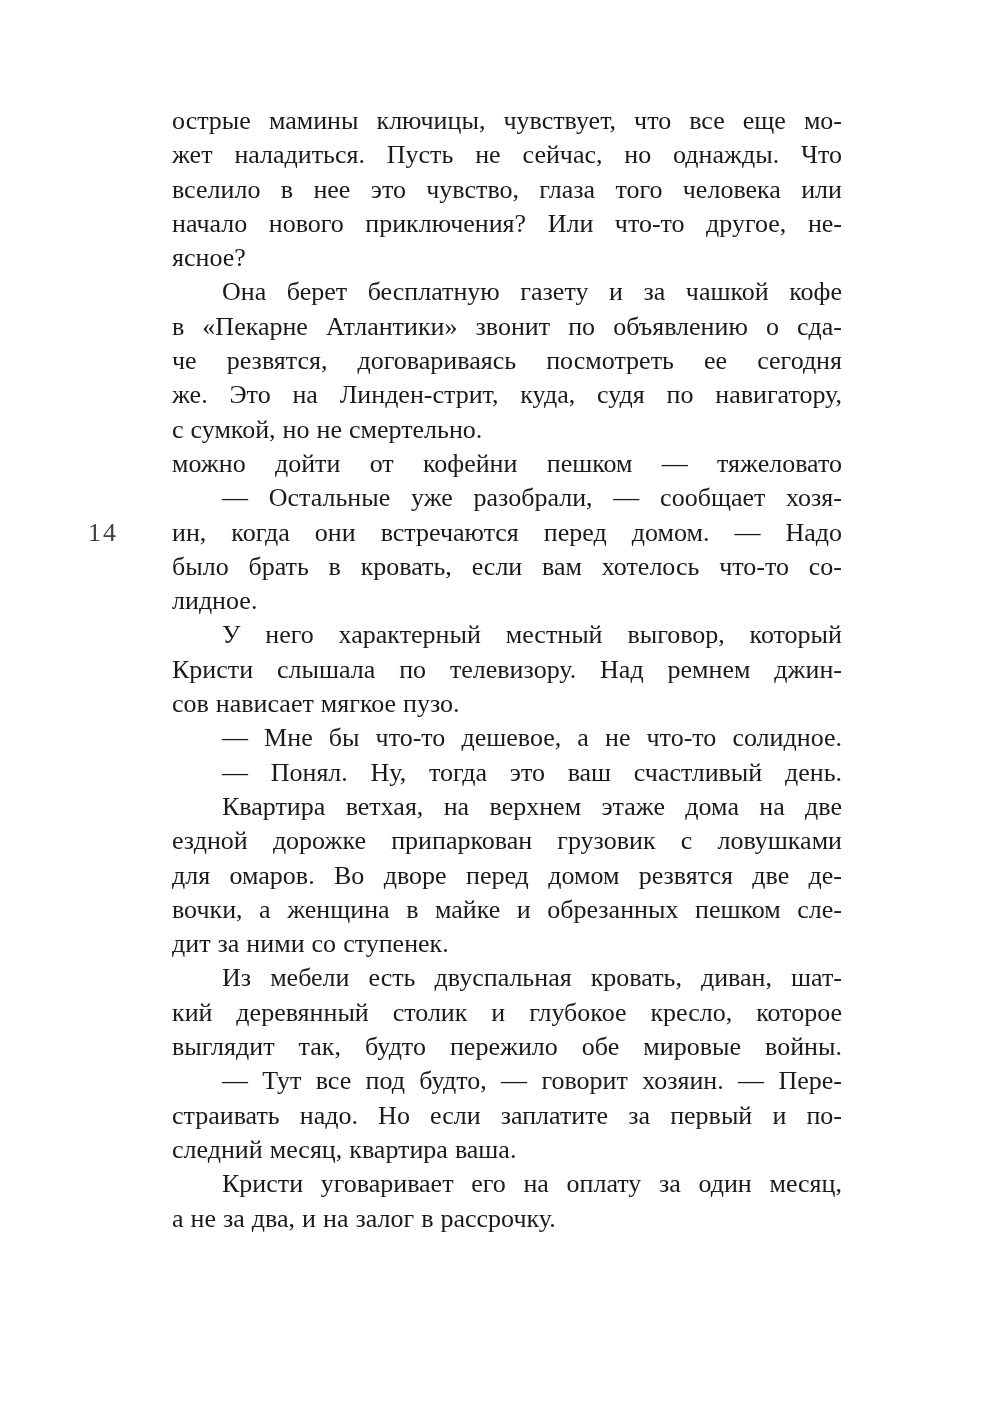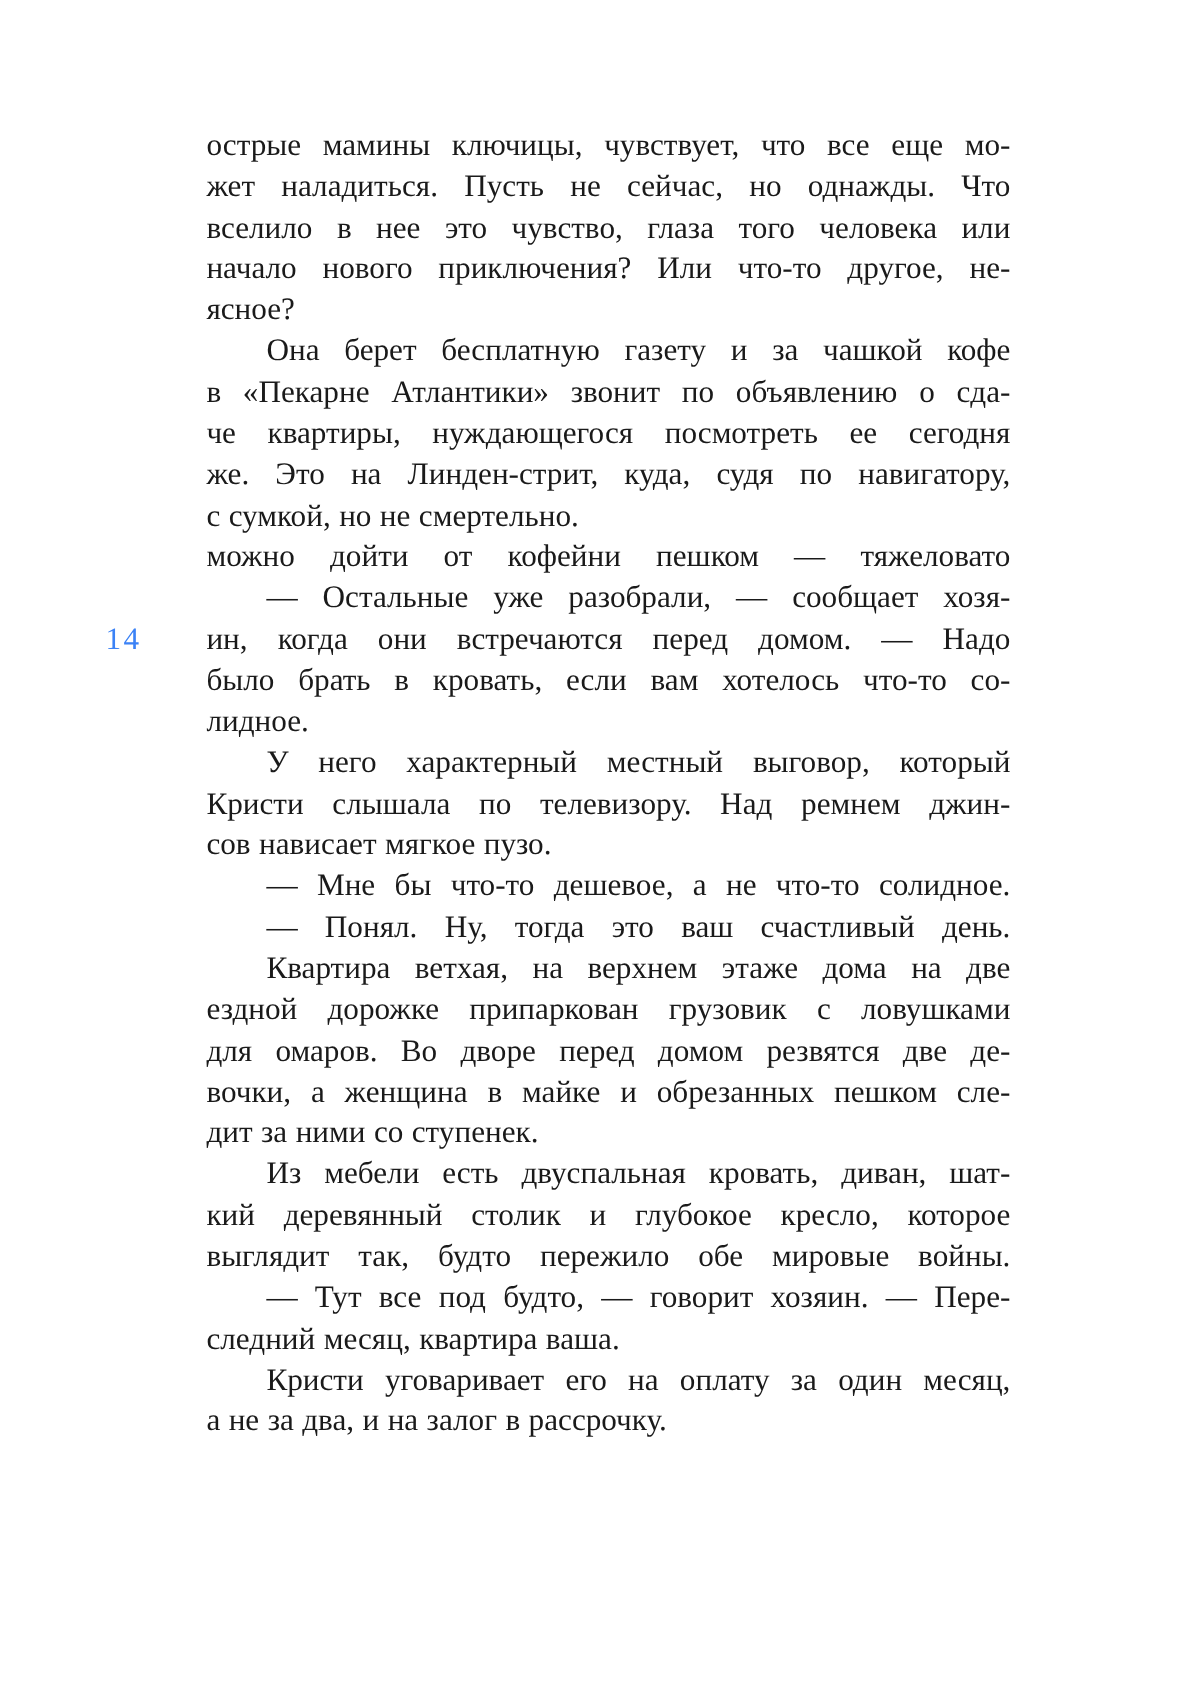--- a/index.html
+++ b/index.html
@@ -16,21 +16,21 @@
     background: #ffffff;
     color: #1a1a1a;
   }
   .folio {
     position: absolute;
     left: 88px;
     top: 516px;
     font-size: 26px;
     line-height: 34.3px;
     letter-spacing: 2px;
-    color: #3b82f6;
+    color: #404040;
     font-variant-numeric: oldstyle-nums;
   }
   .text-block {
     position: absolute;
     left: 172px;
     top: 104px;
     width: 670px;
   }
   .line {
     font-size: 26px;
@@ -58,21 +58,21 @@
       <div class="para">
         <div class="line just">острые мамины ключицы, чувствует, что все еще мо-</div>
         <div class="line just">жет наладиться. Пусть не сейчас, но однажды. Что</div>
         <div class="line just">вселило в нее это чувство, глаза того человека или</div>
         <div class="line just">начало нового приключения? Или что-то другое, не-</div>
         <div class="line">ясное?</div>
       </div>
       <div class="para indent">
         <div class="line just">Она берет бесплатную газету и за чашкой кофе</div>
         <div class="line just">в «Пекарне Атлантики» звонит по объявлению о сда-</div>
-        <div class="line just">че квартиры, нуждающегося посмотреть ее сегодня</div>
+        <div class="line just">че резвятся, договариваясь посмотреть ее сегодня</div>
         <div class="line just">же. Это на Линден-стрит, куда, судя по навигатору,</div>
         <div class="line">с сумкой, но не смертельно.</div>
         <div class="line just">можно дойти от кофейни пешком — тяжеловато</div>
       </div>
       <div class="para indent">
         <div class="line just">— Остальные уже разобрали, — сообщает хозя-</div>
         <div class="line just">ин, когда они встречаются перед домом. — Надо</div>
         <div class="line just">было брать в кровать, если вам хотелось что-то со-</div>
         <div class="line">лидное.</div>
       </div>
@@ -94,20 +94,21 @@
         <div class="line just">вочки, а женщина в майке и обрезанных пешком сле-</div>
         <div class="line">дит за ними со ступенек.</div>
       </div>
       <div class="para indent">
         <div class="line just">Из мебели есть двуспальная кровать, диван, шат-</div>
         <div class="line just">кий деревянный столик и глубокое кресло, которое</div>
         <div class="line just">выглядит так, будто пережило обе мировые войны.</div>
       </div>
       <div class="para indent">
         <div class="line just">— Тут все под будто, — говорит хозяин. — Пере-</div>
+        <div class="line just">страивать надо. Но если заплатите за первый и по-</div>
         <div class="line">следний месяц, квартира ваша.</div>
       </div>
       <div class="para indent">
         <div class="line just">Кристи уговаривает его на оплату за один месяц,</div>
         <div class="line">а не за два, и на залог в рассрочку.</div>
       </div>
     </div>
 </div>
 
 </body></html>

